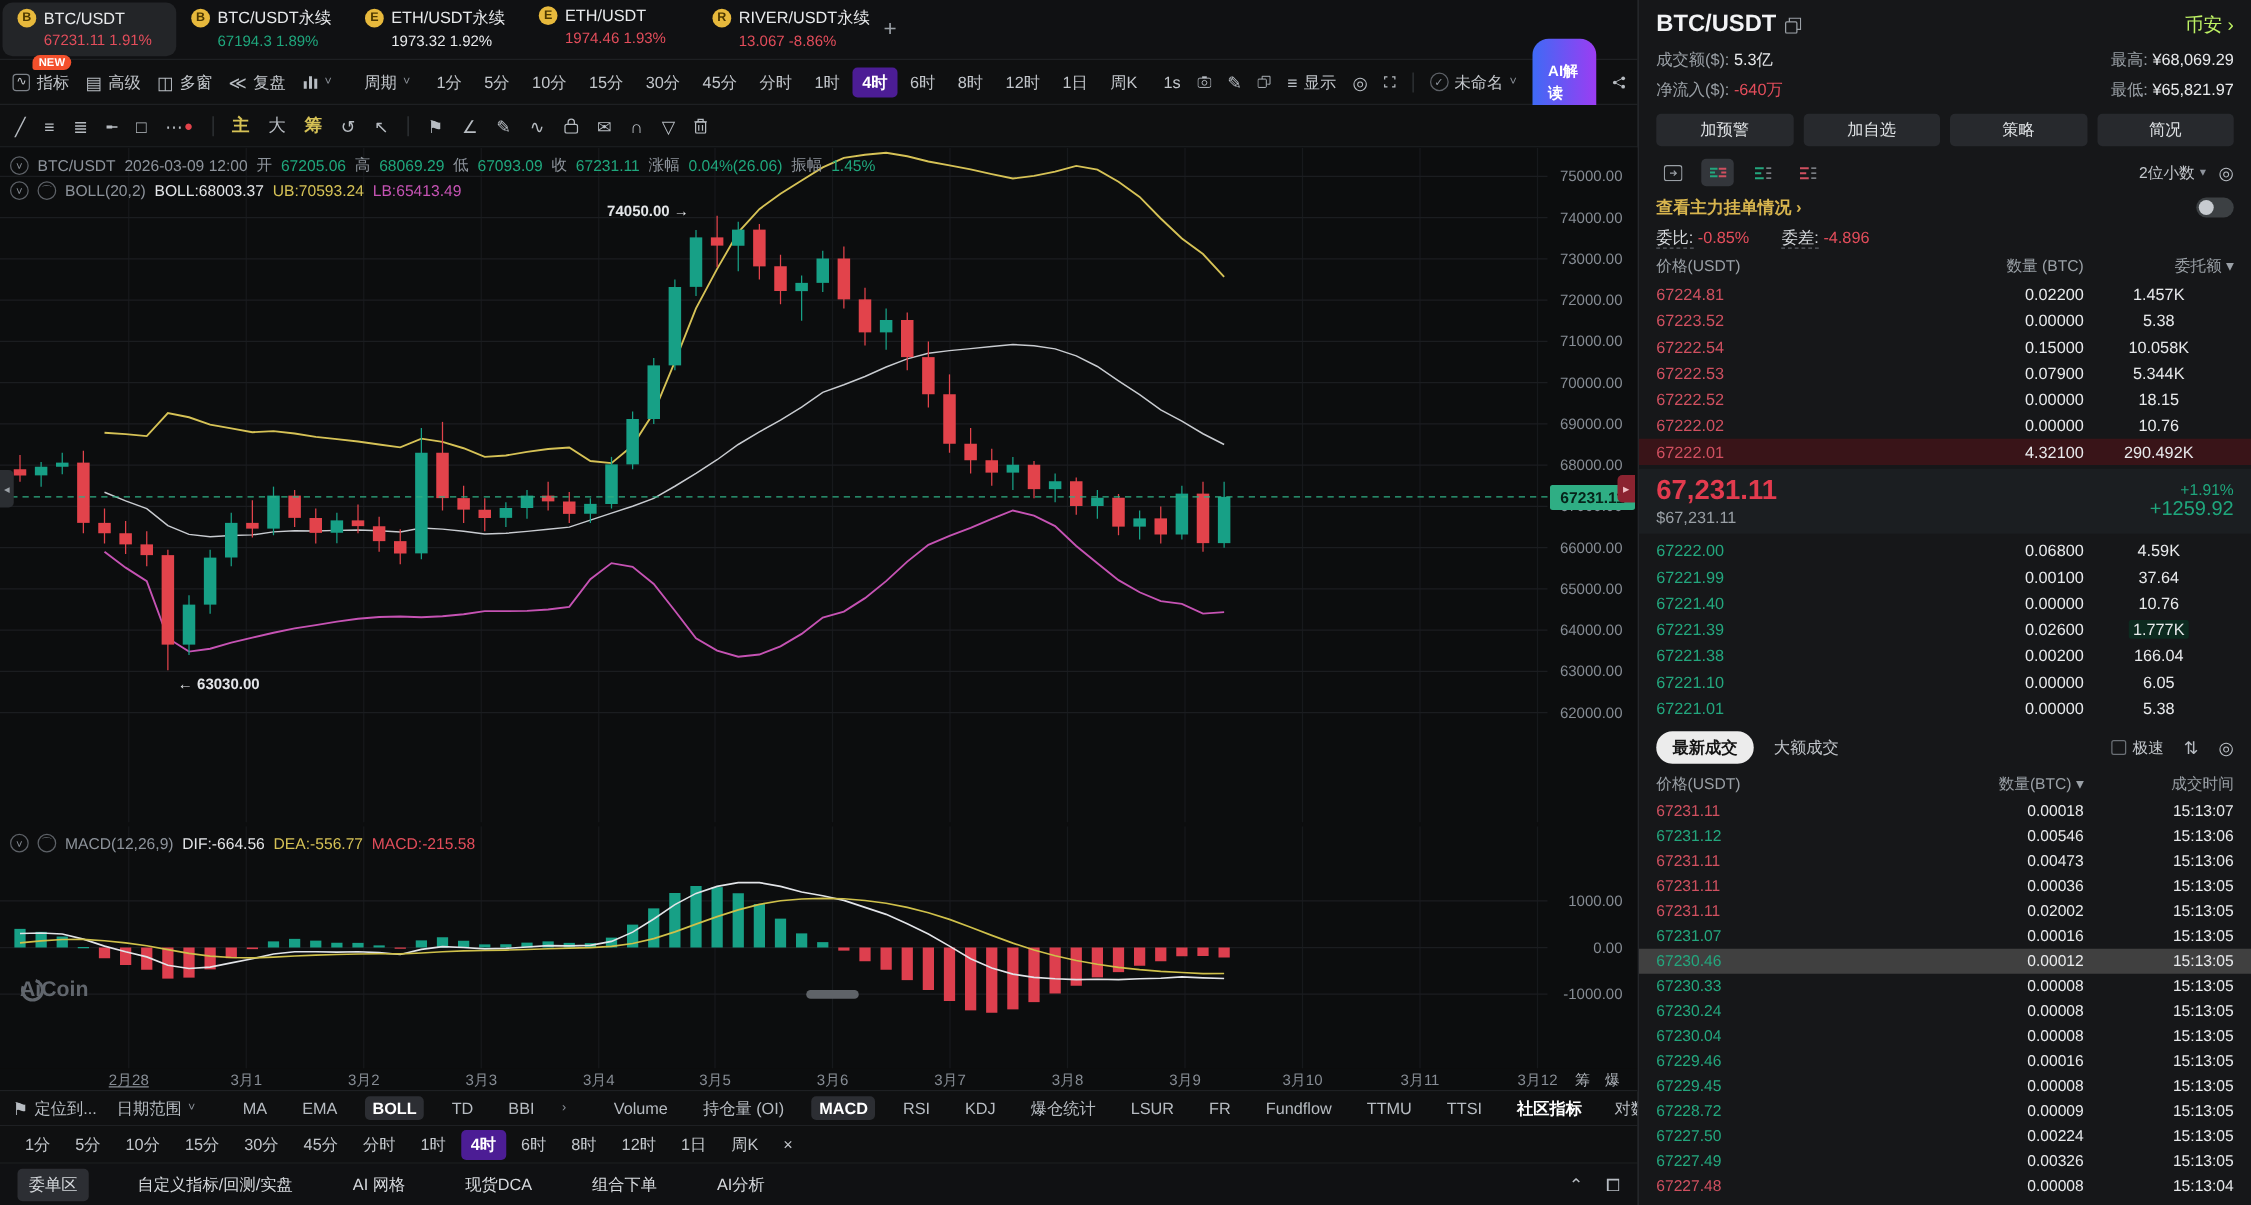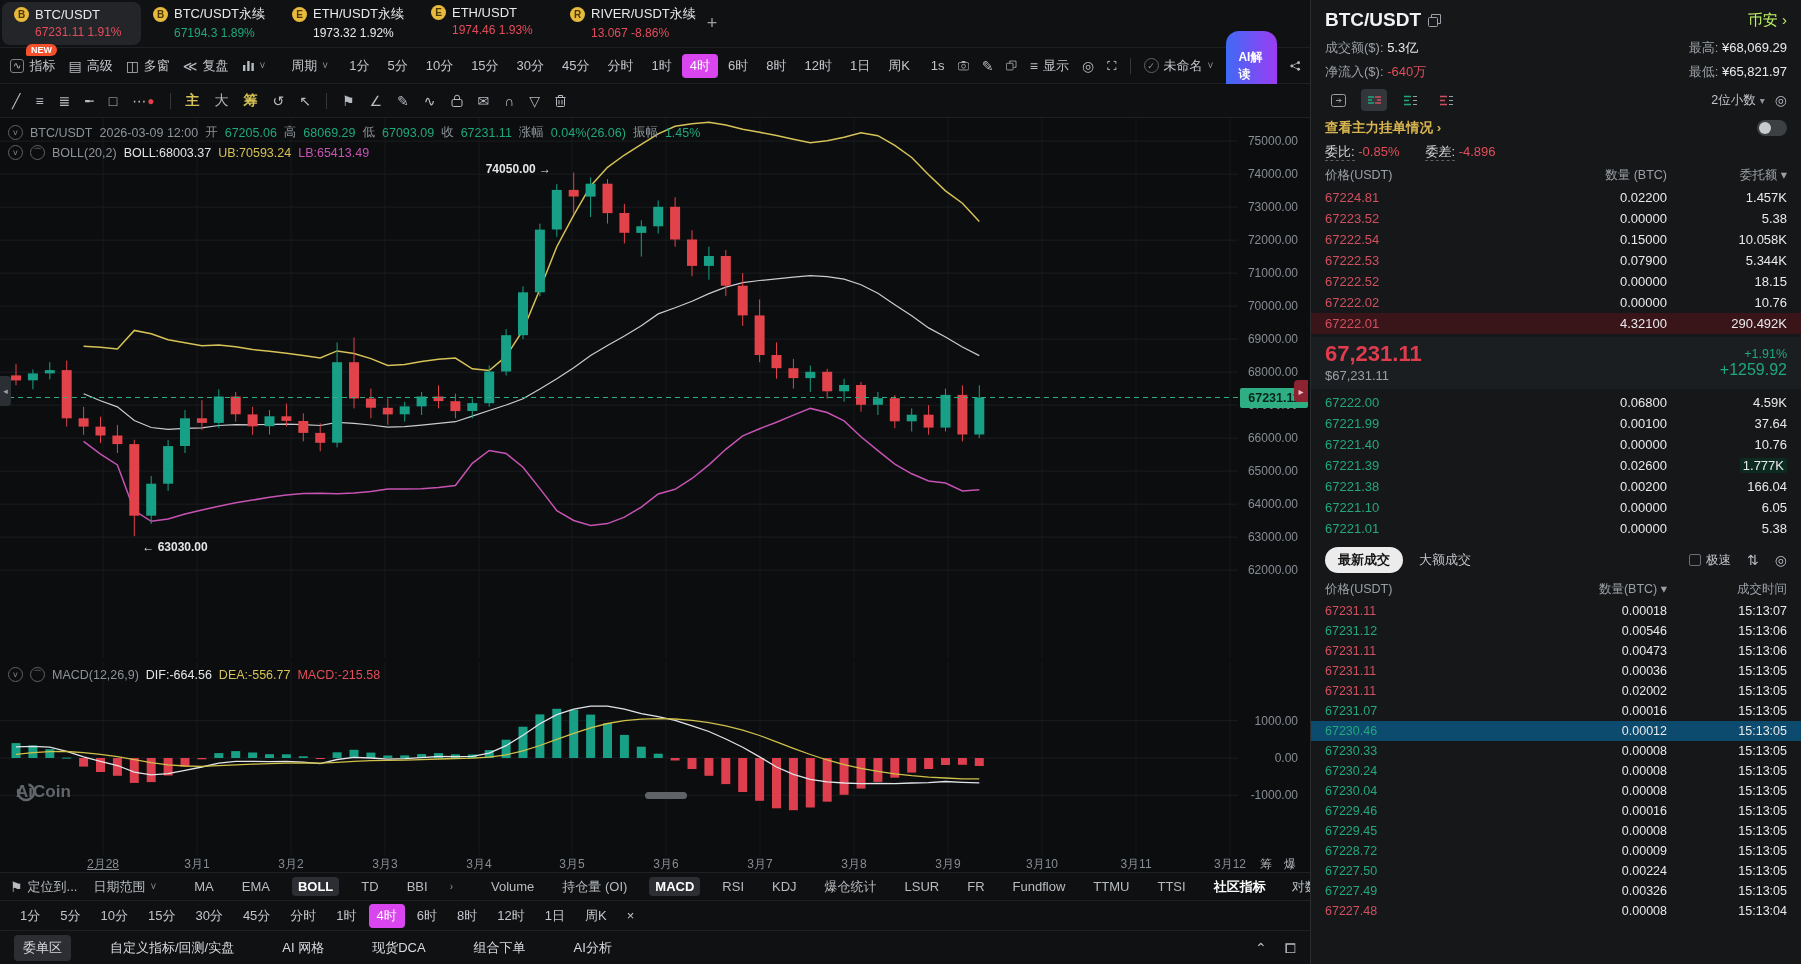--- a/index.html
+++ b/index.html
@@ -24,21 +24,21 @@
 .toolbar{height:36px;background:#0f1011;border-bottom:1px solid #1e2023;display:flex;align-items:center;
  padding:0 10px;gap:13px;color:#c2c6cb;flex:none}
 .tbi{display:flex;align-items:center;gap:5px;cursor:pointer;position:relative;white-space:nowrap}
 .boxic{border:1px solid #7c8188;border-radius:3px;font-size:10px;line-height:12px;padding:0 2px;color:#c2c6cb}
 .new{position:absolute;top:-13px;left:16px;background:#f4502c;color:#fff;font-size:9px;font-weight:bold;
  border-radius:7px 7px 7px 2px;padding:1px 5px;line-height:10px}
 .chev{font-size:10px;color:#8d939b}
 .vsep{width:1px;height:16px;background:#33363a}
 .periods{display:flex;gap:2px}
 .period{padding:3px 8px;border-radius:4px;cursor:pointer;color:#c2c6cb;white-space:nowrap}
-.period.active{background:#d946ef;color:#fff;font-weight:normal}
+.period.active{background:#4c1d95;color:#fff;font-weight:bold}
 .tb-right{margin-left:auto;display:flex;align-items:center;gap:13px}
 .aipill{background:linear-gradient(90deg,#3f6af5,#9b3df2);color:#fff;border-radius:13px;padding:18px 12px;
  font-size:12px;font-weight:bold;cursor:pointer}
 .ic{color:#b7bcc2;cursor:pointer;font-size:14px;line-height:1}
 svg.ic{display:block}
 
 .drawbar{height:34px;background:#0f1011;border-bottom:1px solid #1e2023;display:flex;align-items:center;
  padding:0 12px;gap:15px;color:#b7bcc2;flex:none}
 .di{cursor:pointer;font-size:14px;display:flex;align-items:center}
 .ylw{color:#d6c256;font-weight:bold}
@@ -95,39 +95,39 @@
 .rp-linktext{color:#d8b54e;font-size:13.5px;font-weight:bold;cursor:pointer}
 .toggle{margin-left:auto;width:30px;height:16px;border-radius:8px;background:#3c4043;position:relative;cursor:pointer}
 .toggle i{position:absolute;left:2px;top:2px;width:12px;height:12px;border-radius:50%;background:#c7cbd0}
 .rp-ratio{display:flex;padding:6px 14px 2px;font-size:13px;gap:26px}
 .rp-ratio .lab{color:#d7dade;border-bottom:1px dashed #5b5f65;padding-bottom:1px}
 .redv{color:#e34d5b}
 .bhead,.brow,.thead,.trow{display:grid;grid-template-columns:150px 1fr 120px;padding:0 14px;align-items:center}
 .bhead{height:24px;color:#9aa0a6;font-size:12.5px}
 .bhead span:nth-child(2){text-align:right}.bhead span:nth-child(3){text-align:right}
 .brow{height:21px;font-size:13px;cursor:pointer;position:relative}
-.brow .bq{text-align:right;color:#e8eaec}.brow .ba{text-align:right;color:#e8eaec}
+.brow .bq{text-align:right;color:#e8eaec}.brow .ba{text-align:center;color:#e8eaec}
 .askp{color:#d05060}.bidp{color:#23a77e}
 .brow.askhl{background:#391418}
 .vhl{background:#0c2a1f;border-radius:2px;padding:0 3px}
 .ticker{margin:3px 0;background:#1b1e21;padding:5px 14px 6px;display:flex;align-items:center}
 .tk-price{font-size:22px;font-weight:bold;color:#e23b4e;line-height:1.1}
 .tk-usd{color:#9aa0a6;font-size:13px;margin-top:2px}
 .tk-right{margin-left:auto;text-align:right}
 .tk-pct{color:#1fa77d;font-size:12.5px}
 .tk-delta{color:#1fa77d;font-size:16px;font-weight:normal}
 .tr-tabs{display:flex;align-items:center;gap:16px;padding:8px 14px 4px}
 .pill{background:#ececec;color:#141414;font-weight:bold;border-radius:14px;padding:4px 13px;cursor:pointer;font-size:13px}
 .tr-tab{color:#c2c6cb;cursor:pointer}
 .cbwrap{margin-left:auto;display:flex;align-items:center;gap:5px;color:#c2c6cb;font-size:12.5px}
 .cb{width:12px;height:12px;border:1px solid #6b7076;border-radius:2px;display:inline-block}
 .thead{height:24px;color:#9aa0a6;font-size:12.5px}
 .thead span:nth-child(2){text-align:right}.thead span:nth-child(3){text-align:right}
 .trow{height:20px;font-size:12.5px;cursor:pointer}
-.trow.hl{background:#0c4a6e}
+.trow.hl{background:#404040}
 .trow .tq{text-align:right;color:#e8eaec}.trow .tt{text-align:right;color:#e8eaec}
 </style>
 </head>
 <body>
 
 <div class="app">
   <div class="left">
 
     <div class="tabbar" id="tabbar">
         <div class="tab active">
@@ -679,20 +679,26 @@
           </svg>
         <span class="rp-exch">币安 ›</span>
       </div>
       <div class="rp-stats">
         <span class="rp-lab nowrap"><span>成交额($):</span> <span class="rp-val">5.3亿</span></span>
         <span class="rp-lab nowrap"><span>最高:</span> <span class="rp-val">¥68,069.29</span></span>
         <span class="rp-lab nowrap"><span>净流入($):</span> <span class="redv">-640万</span></span>
         <span class="rp-lab nowrap"><span>最低:</span> <span class="rp-val">¥65,821.97</span></span>
       </div>
     </div>
+    <div class="rp-btns" id="rp-btns">
+        <span class="rp-btn">加预警</span>
+        <span class="rp-btn">加自选</span>
+        <span class="rp-btn">策略</span>
+        <span class="rp-btn">简况</span>
+      </div>
     <div class="rp-icons">
       <span class="iconbtn">
           <svg width="15" height="13" viewBox="0 0 15 13">
             <rect x="0.5" y="0.5" width="14" height="12" rx="2" fill="none" stroke="#9aa0a6"></rect>
             <path d="M5 6.5h5M8 4.5l2 2-2 2" stroke="#9aa0a6" fill="none"></path>
           </svg>
         </span>
       <span class="iconbtn active">
           <svg width="15" height="13" viewBox="0 0 15 13">
             <path d="M1 3h6M1 6h4M1 9h6" stroke="#23a77e" stroke-width="1.6"></path>

